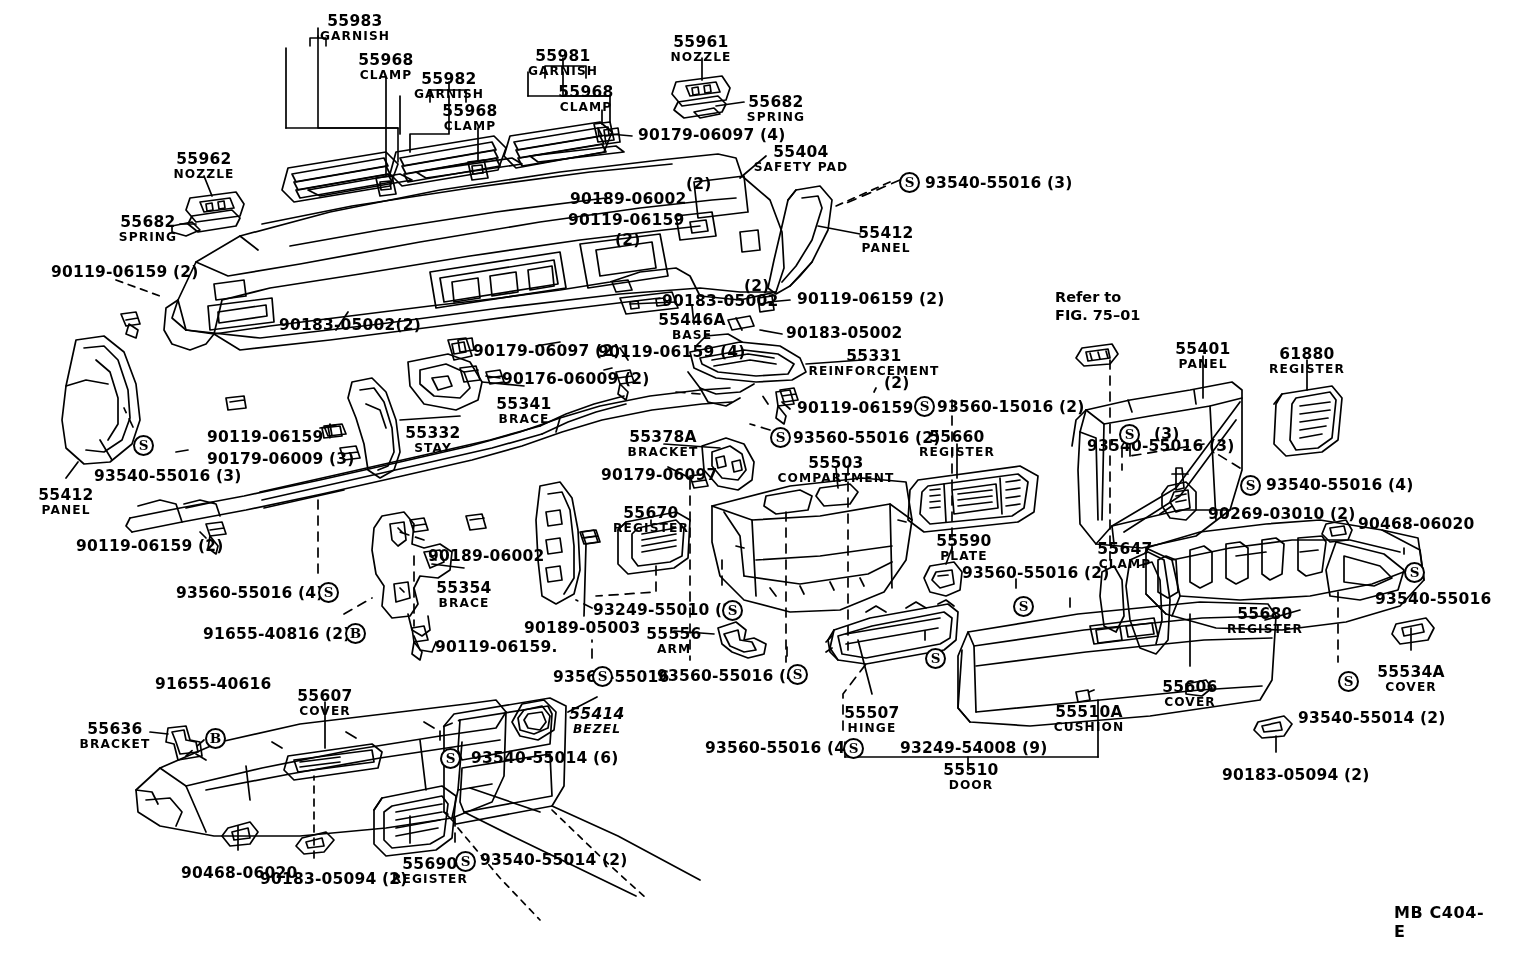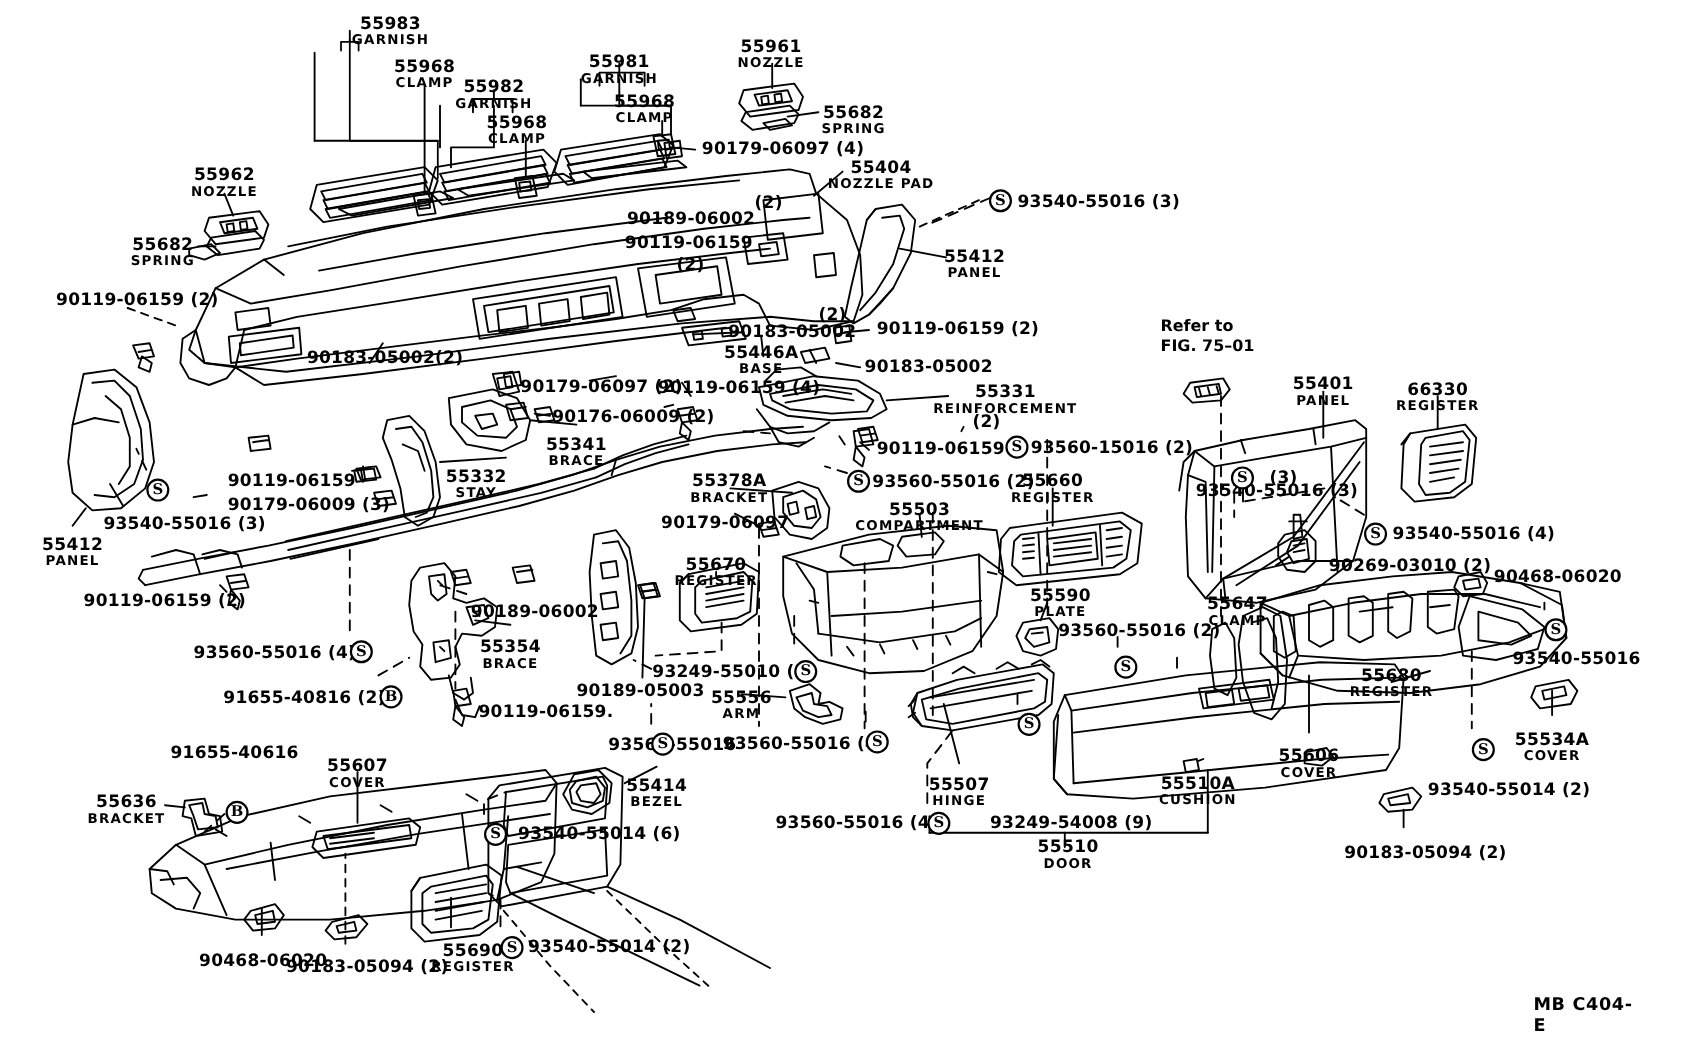--- a/index.html
+++ b/index.html
@@ -586,48 +586,48 @@
 
   <div id="part-labels">
       <div class="lbl c" style="left: 355px; top: 14px; transform: translateX(-50%);"><span class="num">55983</span><span class="nm">GARNISH</span></div>
       <div class="lbl c" style="left: 386px; top: 53px; transform: translateX(-50%);"><span class="num">55968</span><span class="nm">CLAMP</span></div>
       <div class="lbl c" style="left: 449px; top: 72px; transform: translateX(-50%);"><span class="num">55982</span><span class="nm">GARNISH</span></div>
       <div class="lbl c" style="left: 470px; top: 104px; transform: translateX(-50%);"><span class="num">55968</span><span class="nm">CLAMP</span></div>
       <div class="lbl c" style="left: 563px; top: 49px; transform: translateX(-50%);"><span class="num">55981</span><span class="nm">GARNISH</span></div>
       <div class="lbl c" style="left: 586px; top: 85px; transform: translateX(-50%);"><span class="num">55968</span><span class="nm">CLAMP</span></div>
       <div class="lbl c" style="left: 701px; top: 35px; transform: translateX(-50%);"><span class="num">55961</span><span class="nm">NOZZLE</span></div>
       <div class="lbl c" style="left: 776px; top: 95px; transform: translateX(-50%);"><span class="num">55682</span><span class="nm">SPRING</span></div>
-      <div class="lbl c" style="left: 801px; top: 145px; transform: translateX(-50%);"><span class="num">55404</span><span class="nm">NOZZLE PAD</span></div>
+      <div class="lbl c" style="left: 801px; top: 145px; transform: translateX(-50%);"><span class="num">55404</span><span class="nm">SAFETY PAD</span></div>
       <div class="lbl c" style="left: 886px; top: 226px; transform: translateX(-50%);"><span class="num">55412</span><span class="nm">PANEL</span></div>
       <div class="lbl c" style="left: 204px; top: 152px; transform: translateX(-50%);"><span class="num">55962</span><span class="nm">NOZZLE</span></div>
       <div class="lbl c" style="left: 148px; top: 215px; transform: translateX(-50%);"><span class="num">55682</span><span class="nm">SPRING</span></div>
       <div class="lbl c" style="left: 692px; top: 313px; transform: translateX(-50%);"><span class="num">55446A</span><span class="nm">BASE</span></div>
-      <div class="lbl c" style="left: 874px; top: 349px; transform: translateX(-50%); margin-left: 40px;"><span class="num">55331</span><span class="nm">REINFORCEMENT</span></div>
+      <div class="lbl c" style="left: 874px; top: 349px; transform: translateX(-50%);"><span class="num">55331</span><span class="nm">REINFORCEMENT</span></div>
       <div class="lbl c" style="left: 524px; top: 397px; transform: translateX(-50%);"><span class="num">55341</span><span class="nm">BRACE</span></div>
       <div class="lbl c" style="left: 433px; top: 426px; transform: translateX(-50%);"><span class="num">55332</span><span class="nm">STAY</span></div>
       <div class="lbl c" style="left: 663px; top: 430px; transform: translateX(-50%);"><span class="num">55378A</span><span class="nm">BRACKET</span></div>
       <div class="lbl c" style="left: 836px; top: 456px; transform: translateX(-50%);"><span class="num">55503</span><span class="nm">COMPARTMENT</span></div>
       <div class="lbl c" style="left: 66px; top: 488px; transform: translateX(-50%);"><span class="num">55412</span><span class="nm">PANEL</span></div>
       <div class="lbl c" style="left: 1203px; top: 342px; transform: translateX(-50%);"><span class="num">55401</span><span class="nm">PANEL</span></div>
-      <div class="lbl c" style="left: 1307px; top: 347px; transform: translateX(-50%);"><span class="num">66330</span><span class="nm">REGISTER</span></div>
+      <div class="lbl c" style="left: 1307px; top: 347px; transform: translateX(-50%);"><span class="num">61880</span><span class="nm">REGISTER</span></div>
       <div class="lbl c" style="left: 957px; top: 430px; transform: translateX(-50%);"><span class="num">55660</span><span class="nm">REGISTER</span></div>
       <div class="lbl c" style="left: 952px; top: 534px; transform: translateX(-50%); margin-left: 12px;"><span class="num">55590</span><span class="nm">PLATE</span></div>
       <div class="lbl c" style="left: 1125px; top: 542px; transform: translateX(-50%);"><span class="num">55647</span><span class="nm">CLAMP</span></div>
       <div class="lbl c" style="left: 651px; top: 506px; transform: translateX(-50%);"><span class="num">55670</span><span class="nm">REGISTER</span></div>
       <div class="lbl c" style="left: 464px; top: 581px; transform: translateX(-50%);"><span class="num">55354</span><span class="nm">BRACE</span></div>
       <div class="lbl c" style="left: 674px; top: 627px; transform: translateX(-50%);"><span class="num">55556</span><span class="nm">ARM</span></div>
       <div class="lbl c" style="left: 872px; top: 706px; transform: translateX(-50%);"><span class="num">55507</span><span class="nm">HINGE</span></div>
       <div class="lbl c" style="left: 971px; top: 763px; transform: translateX(-50%);"><span class="num">55510</span><span class="nm">DOOR</span></div>
       <div class="lbl c" style="left: 1089px; top: 705px; transform: translateX(-50%);"><span class="num">55510A</span><span class="nm">CUSHION</span></div>
       <div class="lbl c" style="left: 1265px; top: 607px; transform: translateX(-50%);"><span class="num">55680</span><span class="nm">REGISTER</span></div>
       <div class="lbl c" style="left: 1190px; top: 680px; transform: translateX(-50%);"><span class="num">55606</span><span class="nm">COVER</span></div>
       <div class="lbl c" style="left: 1411px; top: 665px; transform: translateX(-50%);"><span class="num">55534A</span><span class="nm">COVER</span></div>
       <div class="lbl c" style="left: 325px; top: 689px; transform: translateX(-50%);"><span class="num">55607</span><span class="nm">COVER</span></div>
       <div class="lbl c" style="left: 115px; top: 722px; transform: translateX(-50%);"><span class="num">55636</span><span class="nm">BRACKET</span></div>
-      <div class="lbl c" style="left: 597px; top: 707px; transform: translateX(-50%);"><span class="num">55414</span><span class="nm">BEZEL</span></div>
+      <div class="lbl c" style="left: 597px; top: 707px; transform: translateX(-50%); font-style: italic;"><span class="num">55414</span><span class="nm">BEZEL</span></div>
       <div class="lbl c" style="left: 410px; top: 857px; transform: translateX(-50%); margin-left: 20px;"><span class="num">55690</span><span class="nm">REGISTER</span></div>
     </div>
   <div id="code-labels">
       <div class="code" style="left: 638px; top: 126px;">90179-06097 (4)</div>
       <div class="code" style="left: 925px; top: 174px;">93540-55016 (3)</div>
       <div class="code" style="left: 570px; top: 190px;">90189-06002</div>
       <div class="code" style="left: 686px; top: 175px;">(2)</div>
       <div class="code" style="left: 568px; top: 211px;">90119-06159</div>
       <div class="code" style="left: 615px; top: 231px;">(2)</div>
       <div class="code" style="left: 51px; top: 263px;">90119-06159 (2)</div>

